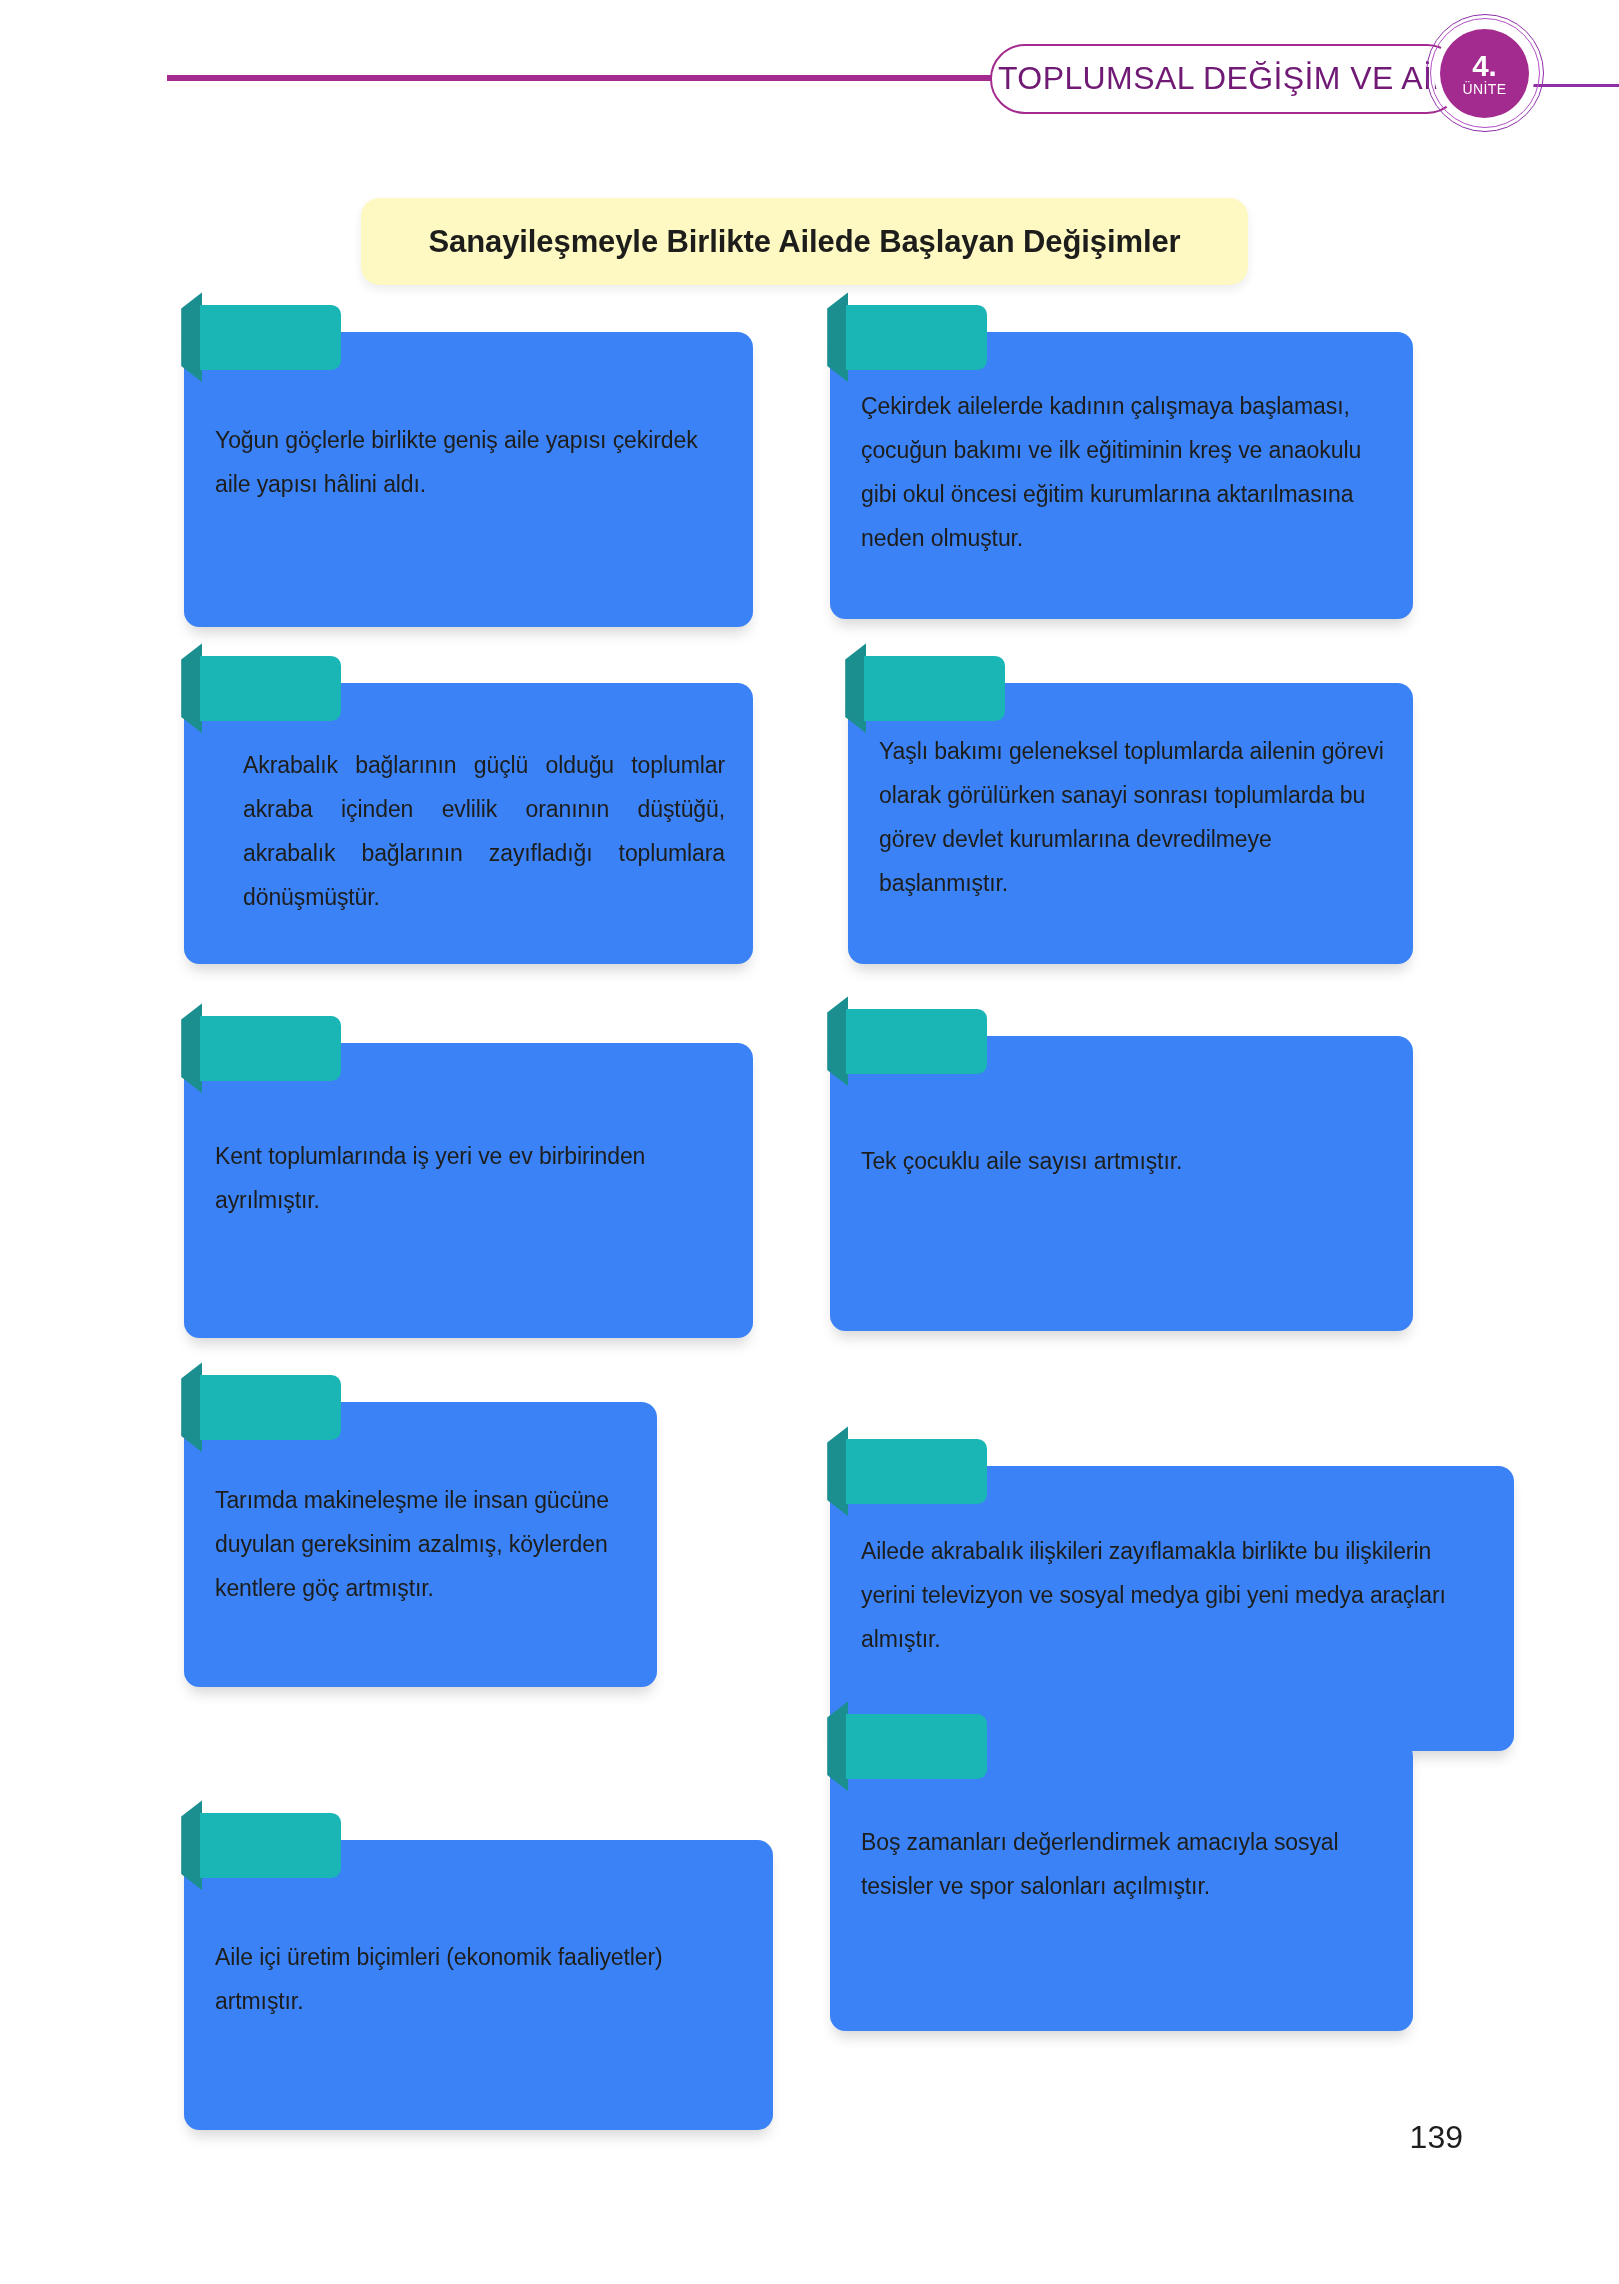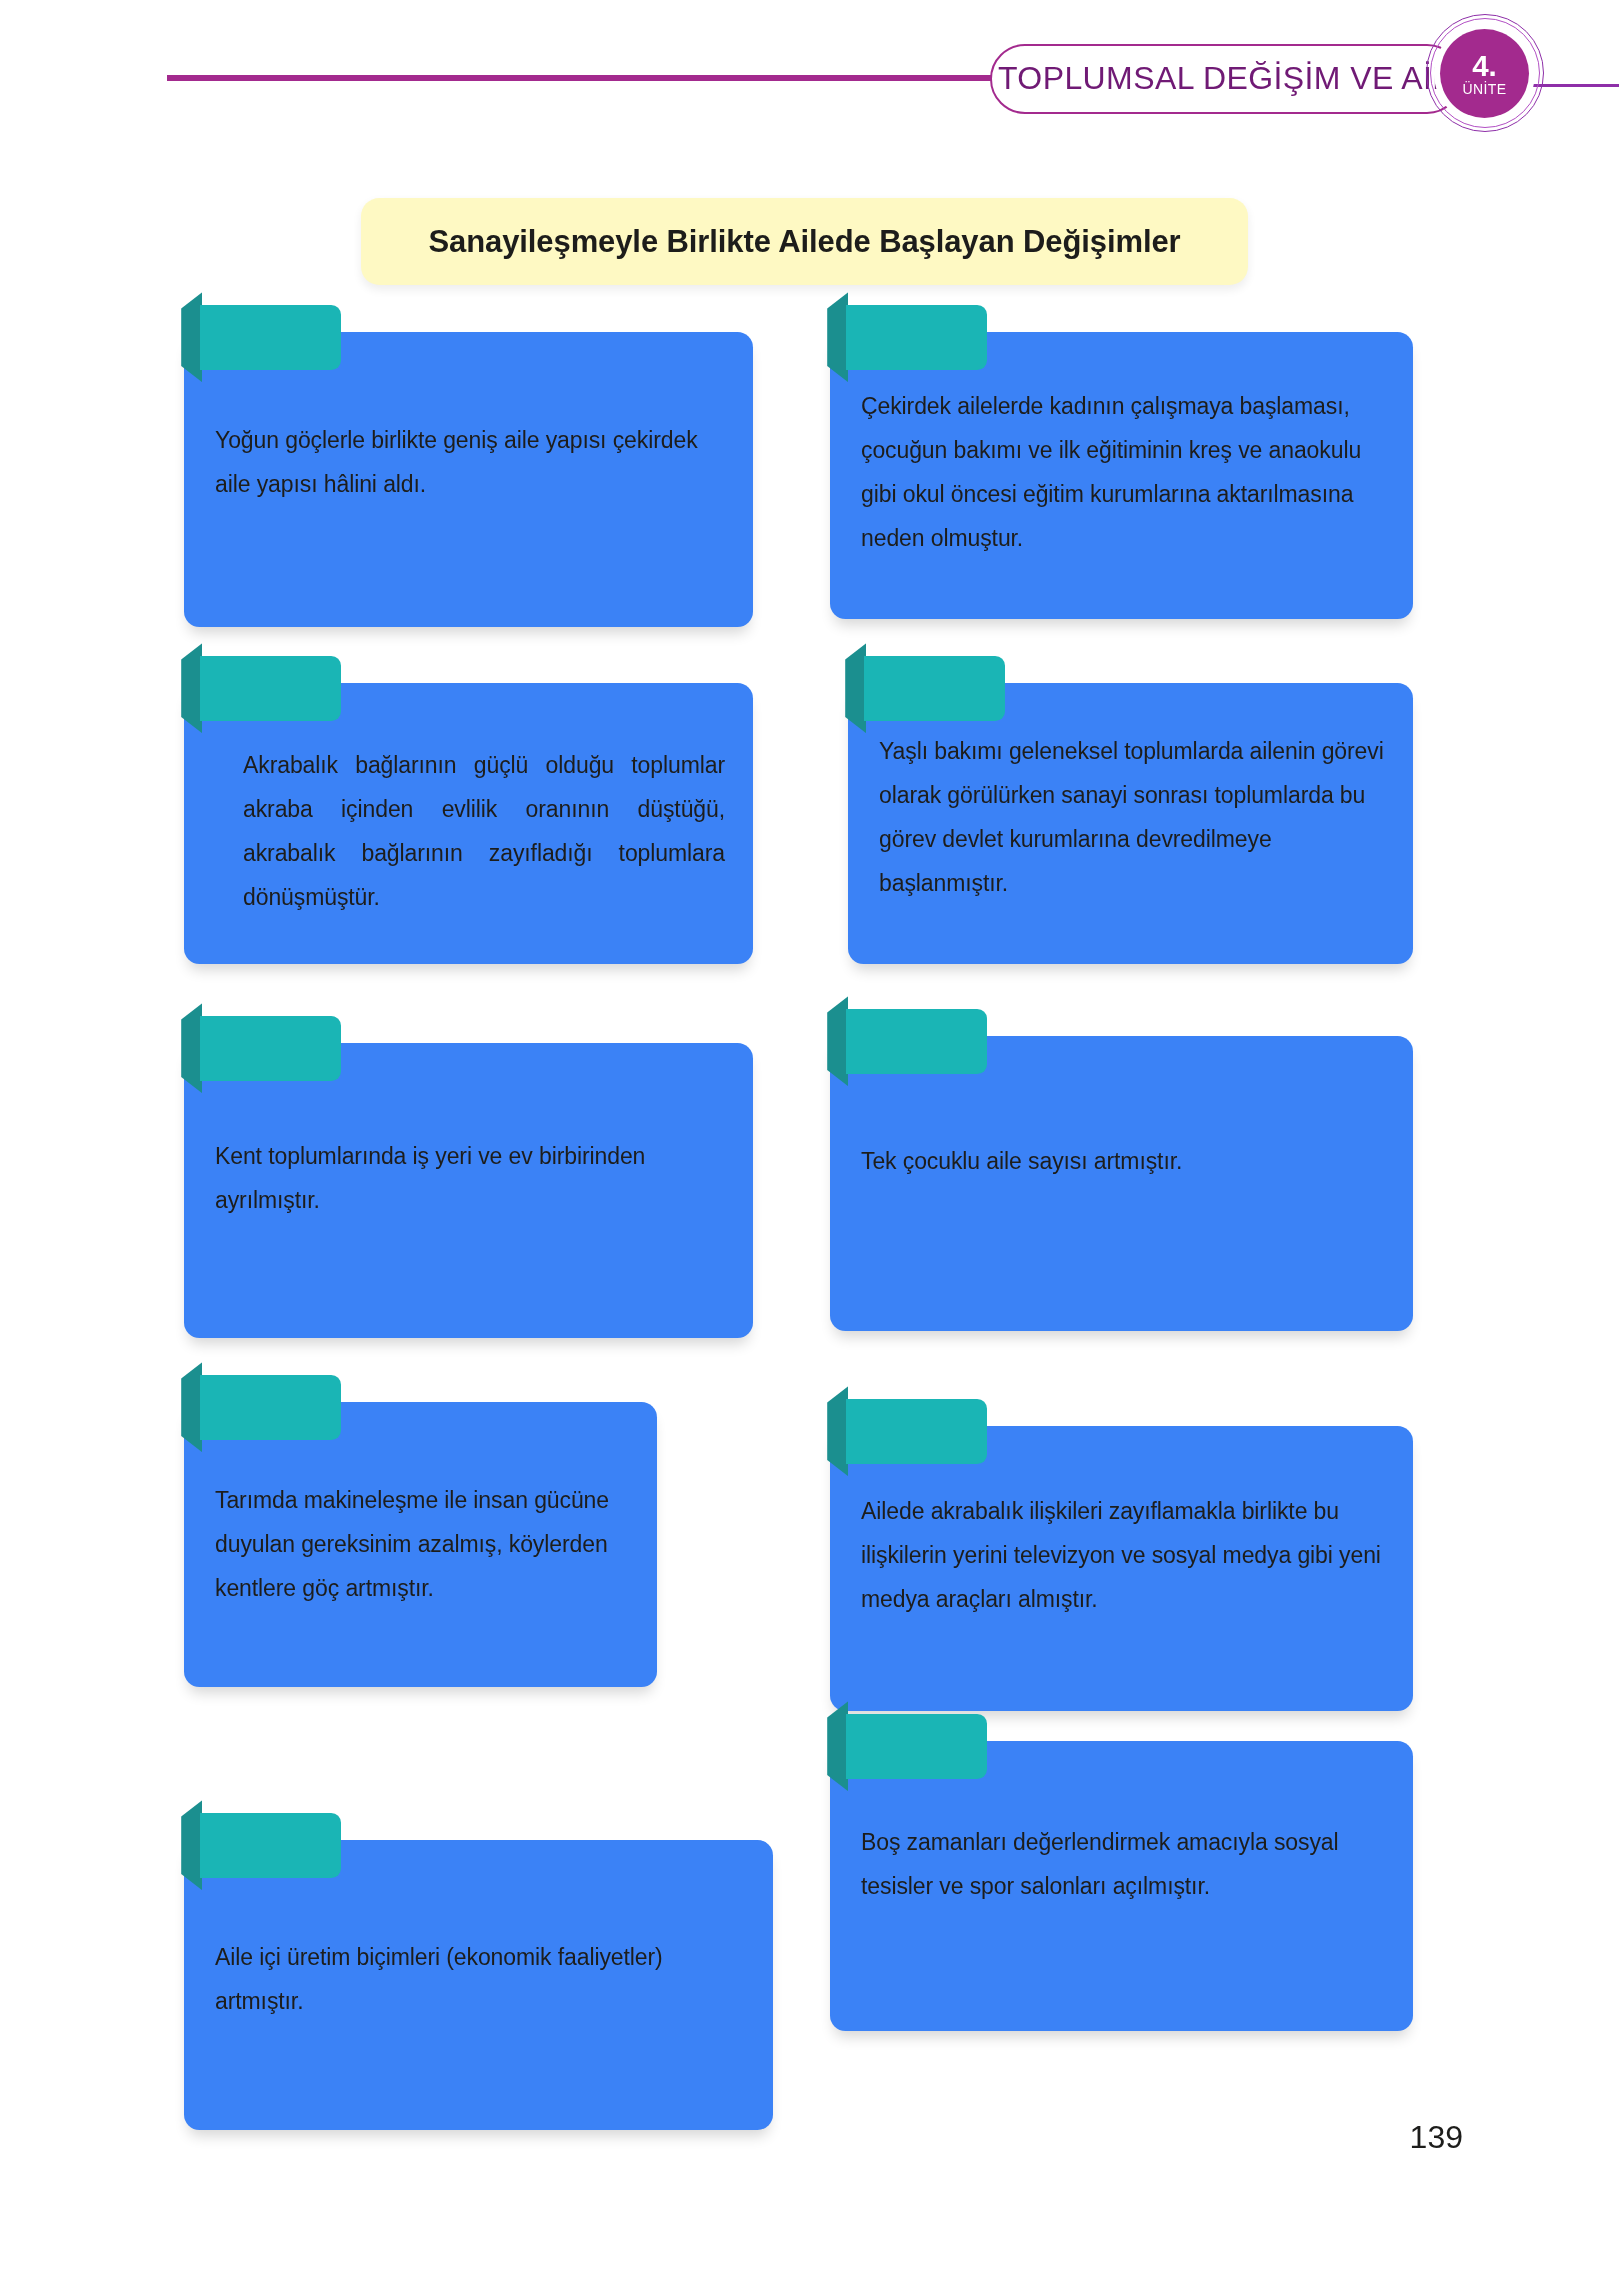--- a/index.html
+++ b/index.html
@@ -277,21 +277,21 @@
   </div>
 
   <div class="card" style="left:184px; top:1402px; width:473px; height:285px;">
     <div class="ribbon">
       <div class="ribbon-fold"></div>
       <div class="ribbon-body"></div>
     </div>
     <div class="card-text" style="top:76px;">Tarımda makineleşme ile insan gücüne duyulan gereksinim azalmış, köylerden kentlere göç artmıştır.</div>
   </div>
 
-  <div class="card" style="left:830px; top:1426px; width:583px; height:285px;">
+  <div class="card" style="left:830px; top:1466px; width:684px; height:285px;">
     <div class="ribbon">
       <div class="ribbon-fold"></div>
       <div class="ribbon-body"></div>
     </div>
     <div class="card-text" style="top:63px;">Ailede akrabalık ilişkileri zayıflamakla birlikte bu ilişkilerin yerini televizyon ve sosyal medya gibi yeni medya araçları almıştır.</div>
   </div>
 
   <div class="card" style="left:184px; top:1840px; width:569px; height:290px;padding-left:20px;">
     <div class="ribbon">
       <div class="ribbon-fold"></div>

